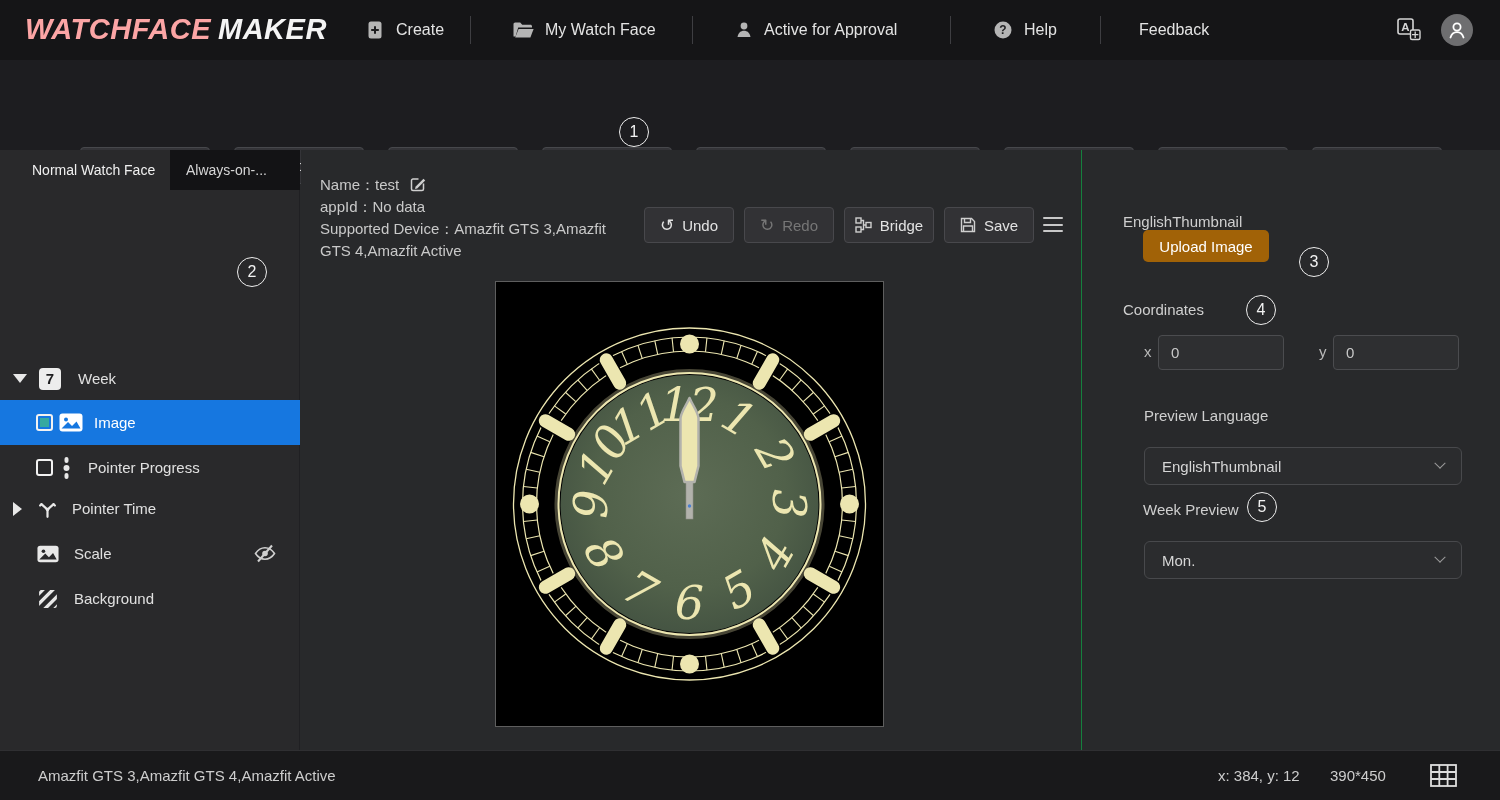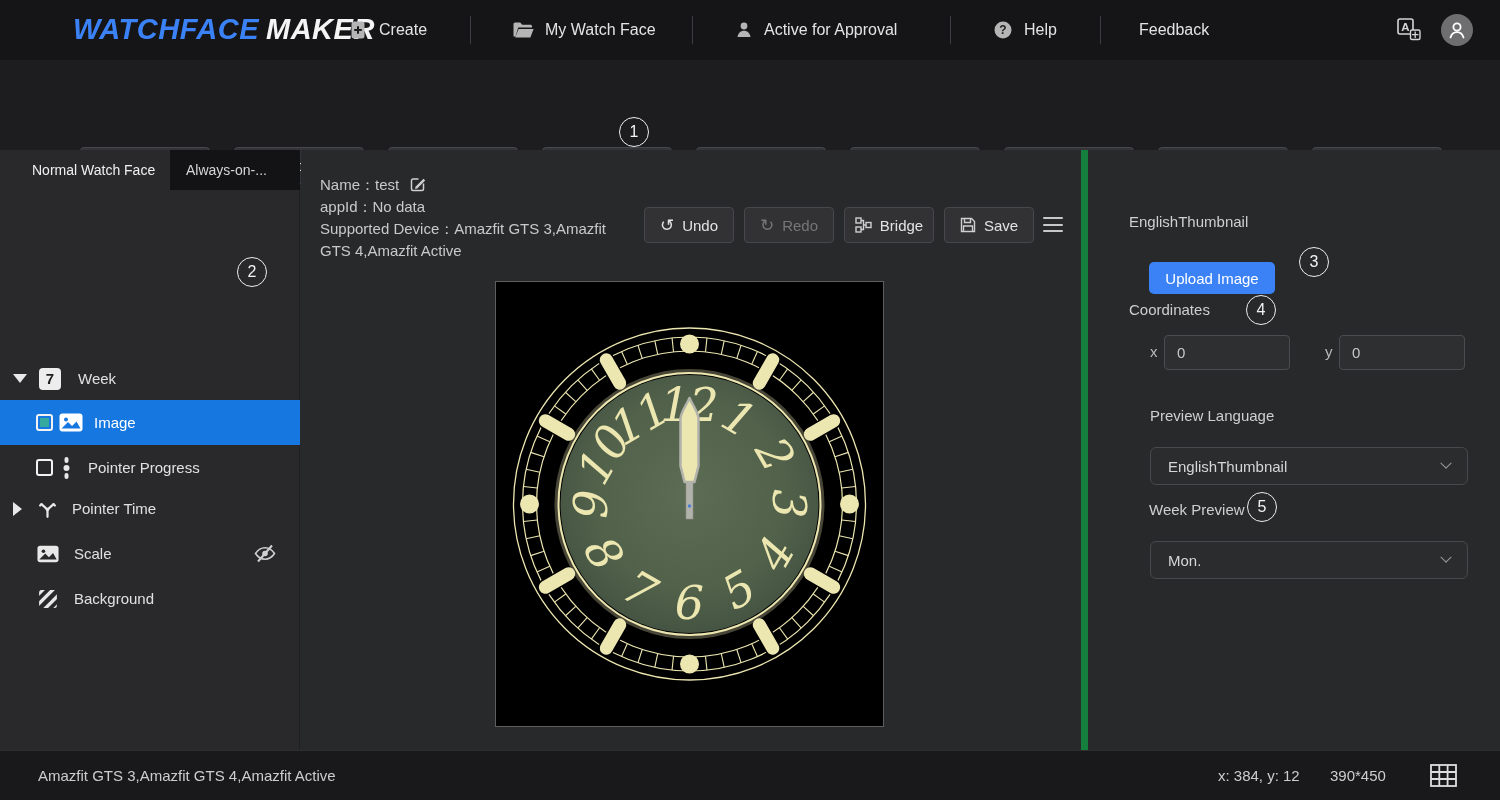--- a/index.html
+++ b/index.html
@@ -2,21 +2,21 @@
 <html><head>
 <meta charset="utf-8">
 <style>
   *{margin:0;padding:0;box-sizing:border-box;}
   html,body{width:1500px;height:800px;overflow:hidden;background:#28292b;
     font-family:"Liberation Sans","DejaVu Sans",sans-serif;color:#ddd;}
   .abs{position:absolute;}
   
   .header{position:absolute;left:0;top:0;width:1500px;height:60px;background:#151517;}
   .logo{position:absolute;left:25px;top:13px;font-style:italic;font-weight:800;font-size:29px;letter-spacing:.5px;white-space:nowrap;}
-  .logo .l1{color:#3b82f6;margin-right:7px;margin-left:48px;}
+  .logo .l1{color:#fca5a5;margin-right:7px;}
   .logo .l2{color:#f4f4f4;}
   .nav-item{position:absolute;top:0;height:60px;display:flex;align-items:center;gap:11px;color:#e3e3e3;font-size:16px;cursor:pointer;}
   .nav-div{position:absolute;top:16px;width:1px;height:28px;background:#3e3e42;}
   .avatar{position:absolute;left:1441px;top:14px;width:32px;height:32px;border-radius:50%;background:#6e6e70;display:flex;align-items:center;justify-content:center;}
   
   .toolbar{position:absolute;left:0;top:60px;width:1500px;height:90px;background:#1d1d20;}
   .tb-btn{position:absolute;top:87px;width:130px;height:37px;background:#343438;border:1px solid #47484c;border-radius:4px;display:flex;align-items:center;padding:0 12px 0 13px;gap:12px;font-size:15px;color:#dcdcdc;cursor:pointer;}
   .tb-btn .lbl{flex:1;white-space:nowrap;overflow:hidden;}
   .chev{width:7px;height:7px;border-right:1.7px solid #a9a9a9;border-bottom:1.7px solid #a9a9a9;transform:rotate(45deg) translate(-1px,-1px);flex:none;}
   
@@ -34,42 +34,42 @@
   
   .main{position:absolute;left:301px;top:150px;width:780px;height:600px;background:#28292b;}
   .info{position:absolute;left:19px;top:24px;width:298px;font-size:15px;line-height:22px;color:#c9c9c9;}
   .act-btn{position:absolute;top:57px;width:90px;height:36px;background:#323235;border:1px solid #48484c;border-radius:4px;display:flex;align-items:center;justify-content:center;gap:8px;font-size:15px;color:#e2e2e2;cursor:pointer;}
   .act-btn.disabled{color:#767676;}
   .uicon{font-family:"DejaVu Sans",sans-serif;font-size:17px;line-height:1;}
   .burger{position:absolute;left:742px;top:67px;width:20px;height:15px;display:flex;flex-direction:column;justify-content:space-between;cursor:pointer;}
   .burger div{height:2px;background:#c8c8c8;border-radius:1px;}
   .watch-wrap{position:absolute;left:194px;top:131px;width:389px;height:446px;border:1px solid #5e5e5e;background:#000;}
   
-  .rpanel{position:absolute;left:1081px;top:150px;width:394px;height:600px;background:#28292b;border-left:7px solid #15803d;}
+  .rpanel{position:absolute;left:1081px;top:150px;width:394px;height:600px;background:#28292b;border-left:1px solid #15803d;}
   .rlabel{position:absolute;font-size:15px;color:#cfcfcf;white-space:nowrap;}
-  .upload-btn{position:absolute;left:61px;top:112px;width:126px;height:32px;background:#3b82f6;border:none;border-radius:5px;color:#fff;font-size:15px;cursor:pointer;font-family:inherit;}
+  .upload-btn{position:absolute;left:61px;top:80px;width:126px;height:32px;background:#a16207;border:none;border-radius:5px;color:#fff;font-size:15px;cursor:pointer;font-family:inherit;}
   .inp{position:absolute;top:185px;width:126px;height:35px;background:#2e2f31;border:1px solid #4b4c4f;border-radius:4px;color:#c8c8c8;font-size:15px;padding:0 12px;font-family:inherit;}
   .xy{position:absolute;top:193px;font-size:15px;color:#b9b9b9;}
   .drop{position:absolute;left:62px;width:318px;height:38px;background:#2b2c2e;border:1px solid #48494c;border-radius:6px;display:flex;align-items:center;padding:0 17px;font-size:15px;color:#d6d6d6;cursor:pointer;}
   .drop .dchev{margin-left:auto;width:8px;height:8px;border-right:1.7px solid #9a9a9a;border-bottom:1.7px solid #9a9a9a;transform:rotate(45deg) translate(-2px,-2px);}
   
   .status{position:absolute;left:0;top:750px;width:1500px;height:50px;background:#19191b;border-top:1px solid #2f2f32;font-size:15px;color:#cdcdcd;}
   
   .ann{position:absolute;width:30px;height:30px;border:1.5px solid #ededed;border-radius:50%;color:#f2f2f2;font-size:16px;display:flex;align-items:center;justify-content:center;z-index:50;background:transparent;}
   svg{display:block;}
 </style>
 </head>
 <body>
 
 <div class="header">
   <div class="logo">
     <span class="l1">WATCHFACE</span><span class="l2">MAKER</span>
   </div>
 
-  <div class="nav-item" style="left:348px;">
+  <div class="nav-item" style="left:365px;">
     <span>
       <svg width="20" height="20" viewBox="0 0 20 20">
           <rect x="3.5" y="1.5" width="13" height="17" rx="2.5" fill="#b5b5b5"></rect>
           <path d="M10 6.2v7.6M6.2 10h7.6" stroke="#1d1d1f" stroke-width="2"></path>
         </svg>
     </span>
     <span>Create</span>
   </div>
   <div class="nav-div" style="left:470px;"></div>
 

